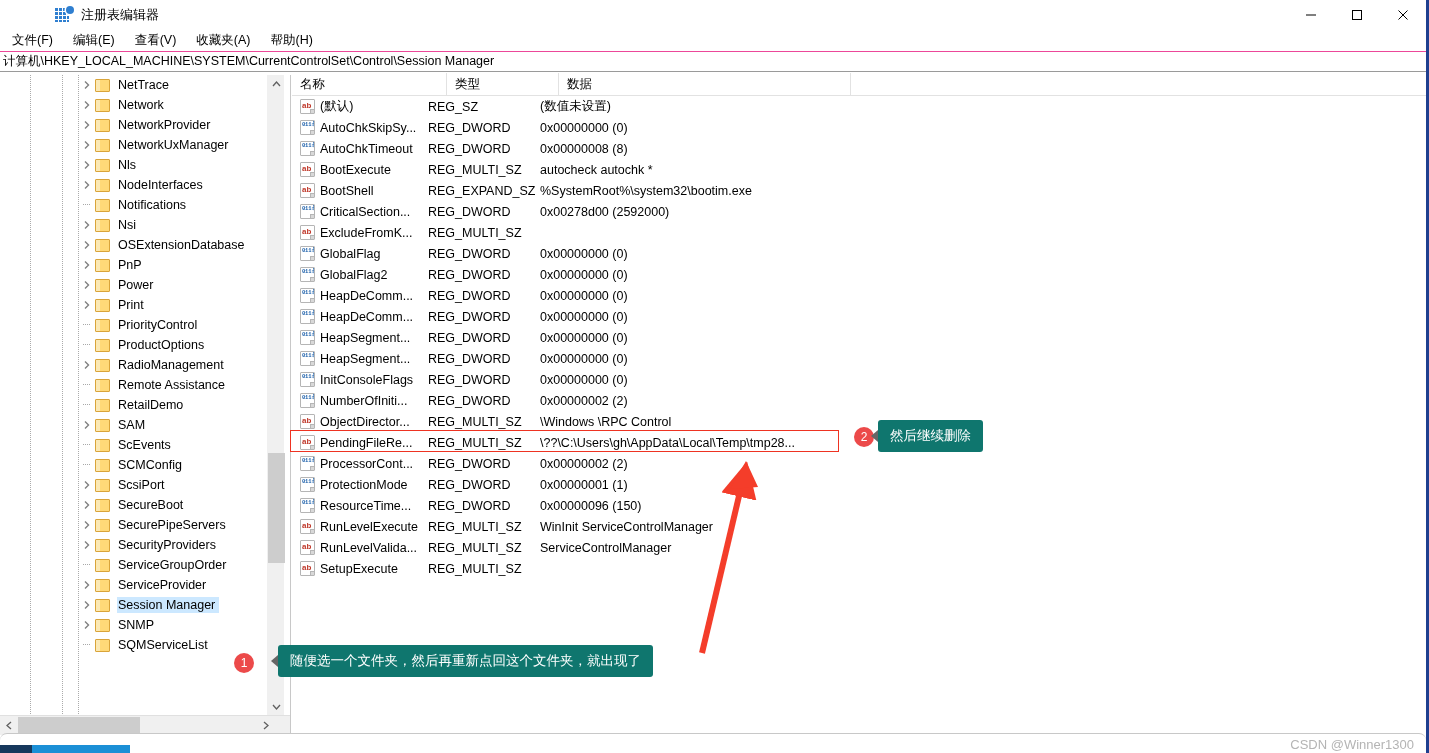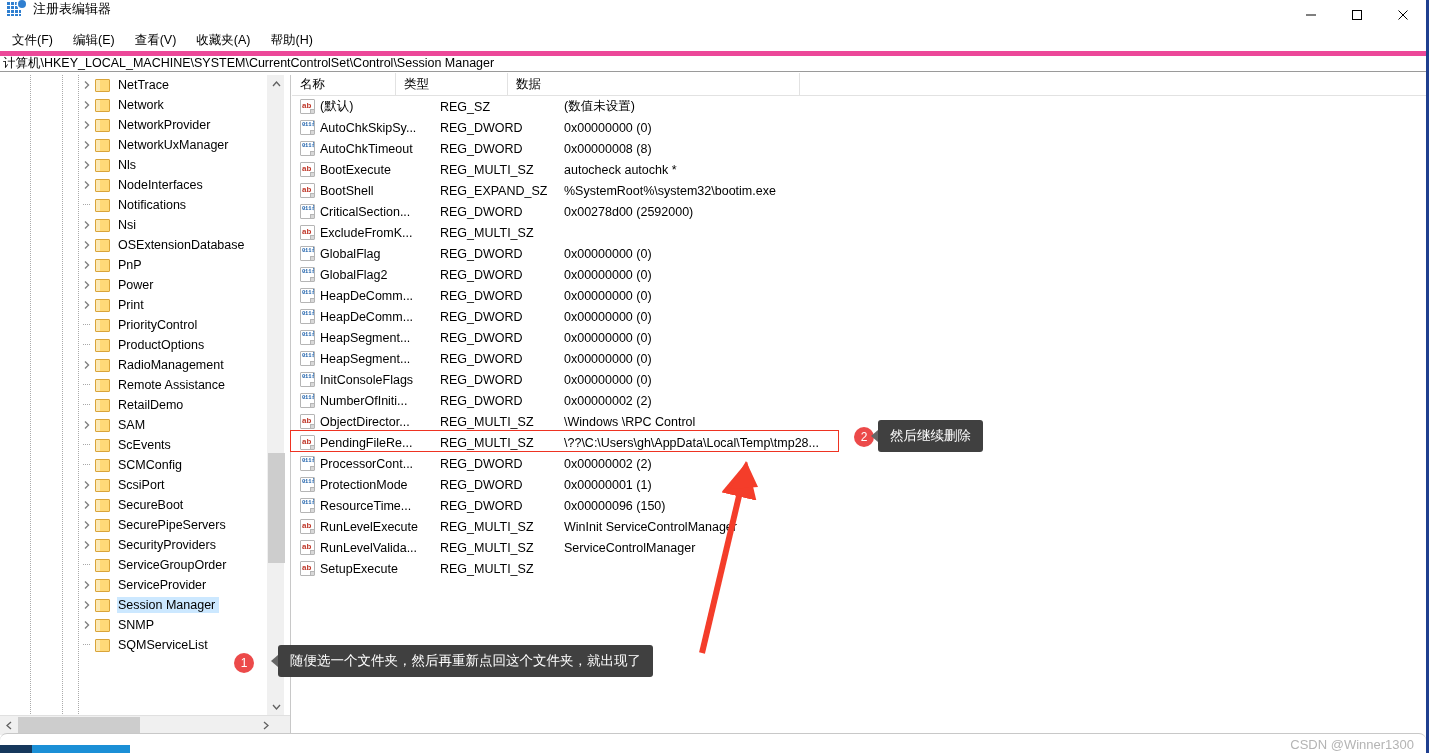--- a/index.html
+++ b/index.html
@@ -14,21 +14,21 @@
     width: 1429px; height: 753px;
     background: #ffffff;
     border-right: 3px solid #1f3f8f;
     overflow: hidden;
   }
 
   
   #titlebar {
     position: absolute; left: 0; top: 0; width: 1426px; height: 30px;
     background: #ffffff;
-    display: flex; align-items: flex-start;
+    display: flex; align-items: center; padding-left: 48px;
   }
   #app-icon {
     margin-left: 7px; width: 18px; height: 18px;
     position: relative;
   }
   #app-icon .grid {
     position: absolute; left: 0; top: 2px; width: 14px; height: 14px;
     background:
       linear-gradient(to right, transparent 0 3px, #ffffff 3px 4px, transparent 4px 7px, #ffffff 7px 8px, transparent 8px 11px, #ffffff 11px 12px, transparent 12px),
       linear-gradient(to bottom, transparent 0 3px, #ffffff 3px 4px, transparent 4px 7px, #ffffff 7px 8px, transparent 8px 11px, #ffffff 11px 12px, transparent 12px),
@@ -58,21 +58,21 @@
     display: flex; 
     font-size: 12.5px; color: #000;
   }
   .menu-item { padding: 2px 10px; white-space: nowrap; }
   .menu-item:first-child { margin-left: 2px; }
 
   
   #addressbar {
     position: absolute; left: 0; top: 51px; width: 1426px; height: 21px;
     background: #ffffff;
-    border-top: 5px solid #ec4899;
+    border-top: 1px solid #ec4899;
     border-bottom: 1px solid #9a9a9a;
     display: flex; align-items: center;
     font-size: 12.5px; color: #000;
     padding-left: 3px;
     white-space: nowrap;
   }
 
   
   #main {
     position: absolute; left: 0; top: 73px; width: 1426px; height: 660px;
@@ -191,32 +191,31 @@
     border-bottom: 1px solid #e2e2e2;
     display: flex;
     font-size: 12.5px; color: #000;
   }
   .col-head {
     position: relative;
     padding: 3px 0 0 8px;
     border-right: 1px solid #e2e2e2;
     height: 23px;
   }
-  .col-name { width: 104px; }
+  .col-name { width: 155px; }
   .col-type { width: 112px; }
   .col-data { width: 292px; }
   .col-rest { flex: 1; border-right: none; }
 
   .list-row {
     position: relative;
     height: 21px;
     display: flex; align-items: center;
     font-size: 12.5px; color: #000;
     white-space: nowrap;
-    gap: 12px;
   }
   .cell-name { width: 128px; display: flex; align-items: center; padding-left: 8px; }
   .cell-type { width: 112px; padding-left: 8px; }
   .cell-data { flex: 1; padding-left: 8px; }
 
   
   .vicon {
     flex: 0 0 15px;
     width: 14px; height: 15px; margin-right: 5px;
     position: relative;
@@ -266,21 +265,21 @@
     color: #ffffff;
     font-size: 12px;
     display: flex; align-items: center; justify-content: center;
     font-family: "Liberation Sans", sans-serif;
   }
   #badge-1 { left: 234px; top: 653px; }
   #badge-2 { left: 854px; top: 427px; }
 
   .callout {
     position: absolute;
-    background: #404040;
+    background: #0f766e;
     color: #ffffff;
     font-size: 13.5px;
     padding: 7px 12px;
     border-radius: 3px;
     white-space: nowrap;
     font-family: Liberation Mono, monospace;
   }
   .callout::before {
     content: "";
     position: absolute; left: -7px; top: 50%;

